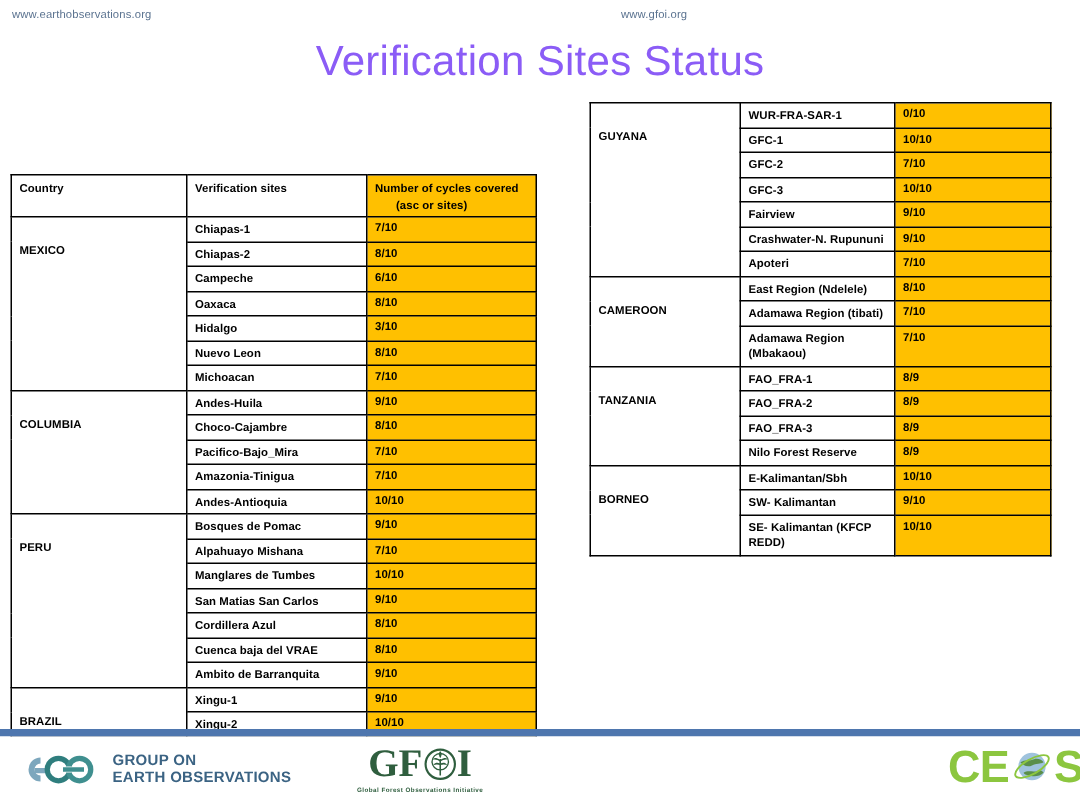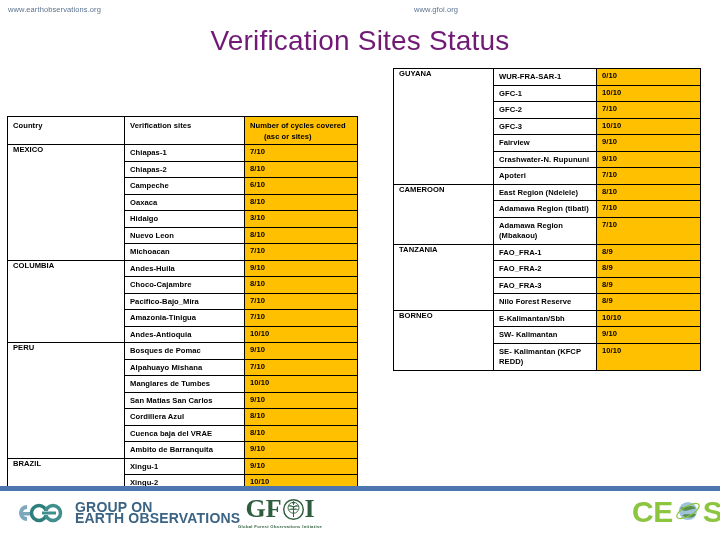--- a/index.html
+++ b/index.html
@@ -29,21 +29,21 @@
 
   
   .page-title {
     position: absolute;
     top: 24px;
     left: 0;
     width: 720px;
     text-align: center;
     font-size: 28px;
     font-weight: 400;
-    color: #701a75;
+    color: #8b5cf6;
     letter-spacing: 0.2px;
     line-height: 34px;
   }
 
   
   .tbl {
     position: absolute;
     border-collapse: collapse;
     table-layout: fixed;
     font-size: 7.6px;
@@ -57,21 +57,21 @@
     font-weight: 600;
     letter-spacing: 0.05px;
     word-wrap: break-word;
   }
   .tbl td.cycles {
     background: #FFC000;
     vertical-align: top;
   }
   .tbl td.country {
     vertical-align: top;
-    padding-top: 0;
+    padding-top: 17px;
   }
   .tbl td.site {
     vertical-align: top;
     padding-top: 3px;
   }
   .tbl td.hdr {
     vertical-align: top;
     padding-top: 4px;
   }
 
@@ -108,21 +108,21 @@
   .geo-logo {
     position: absolute;
     left: 12px;
     top: 9px;
     display: flex;
     align-items: center;
   }
   .geo-mark { width: 56px; height: 26px; }
   .geo-text {
     margin-left: 7px;
-    font-size: 14px;
+    font-size: 10px;
     line-height: 11px;
     color: #3b6383;
     font-weight: 600;
     letter-spacing: 0.2px;
   }
 
   
   .gfoi-logo {
     position: absolute;
     left: 238px;

